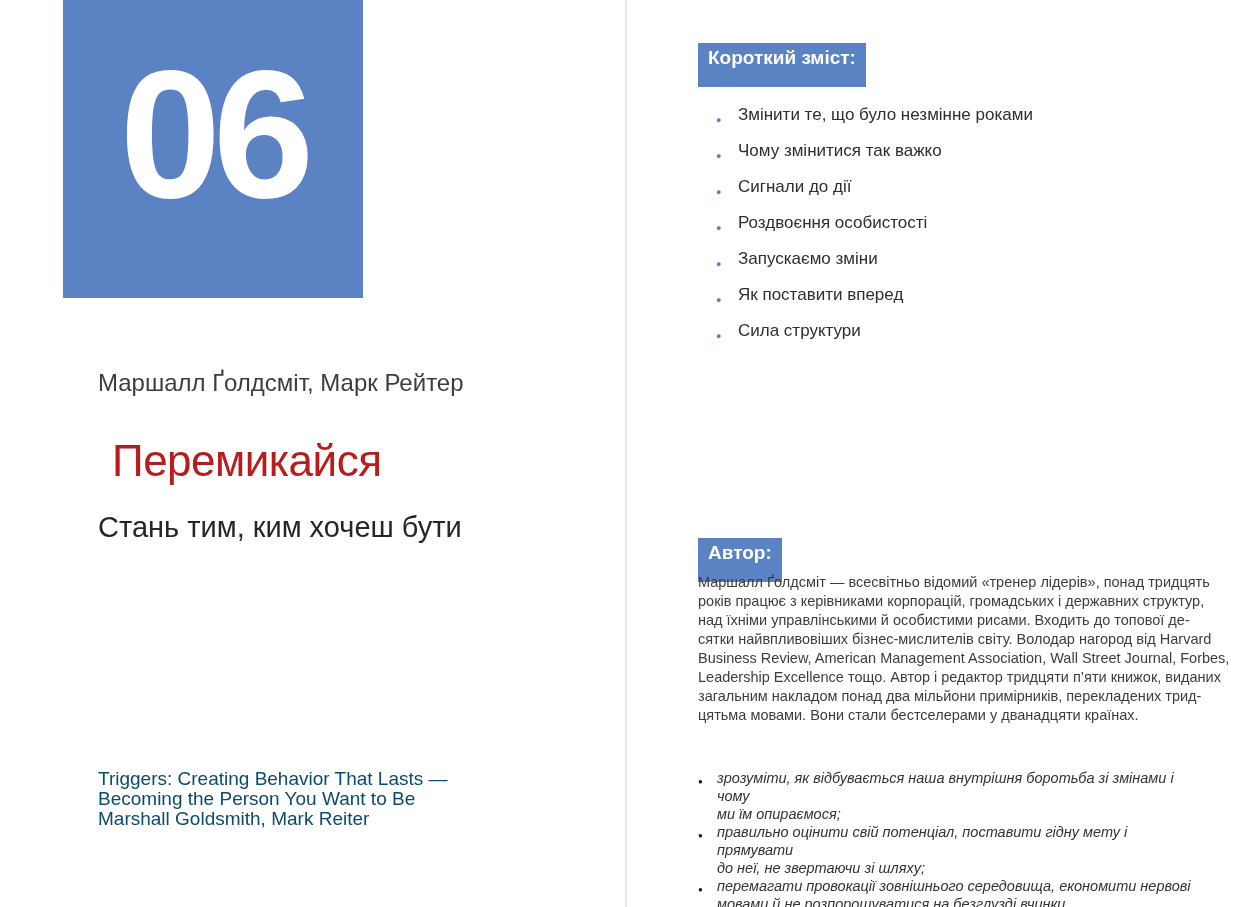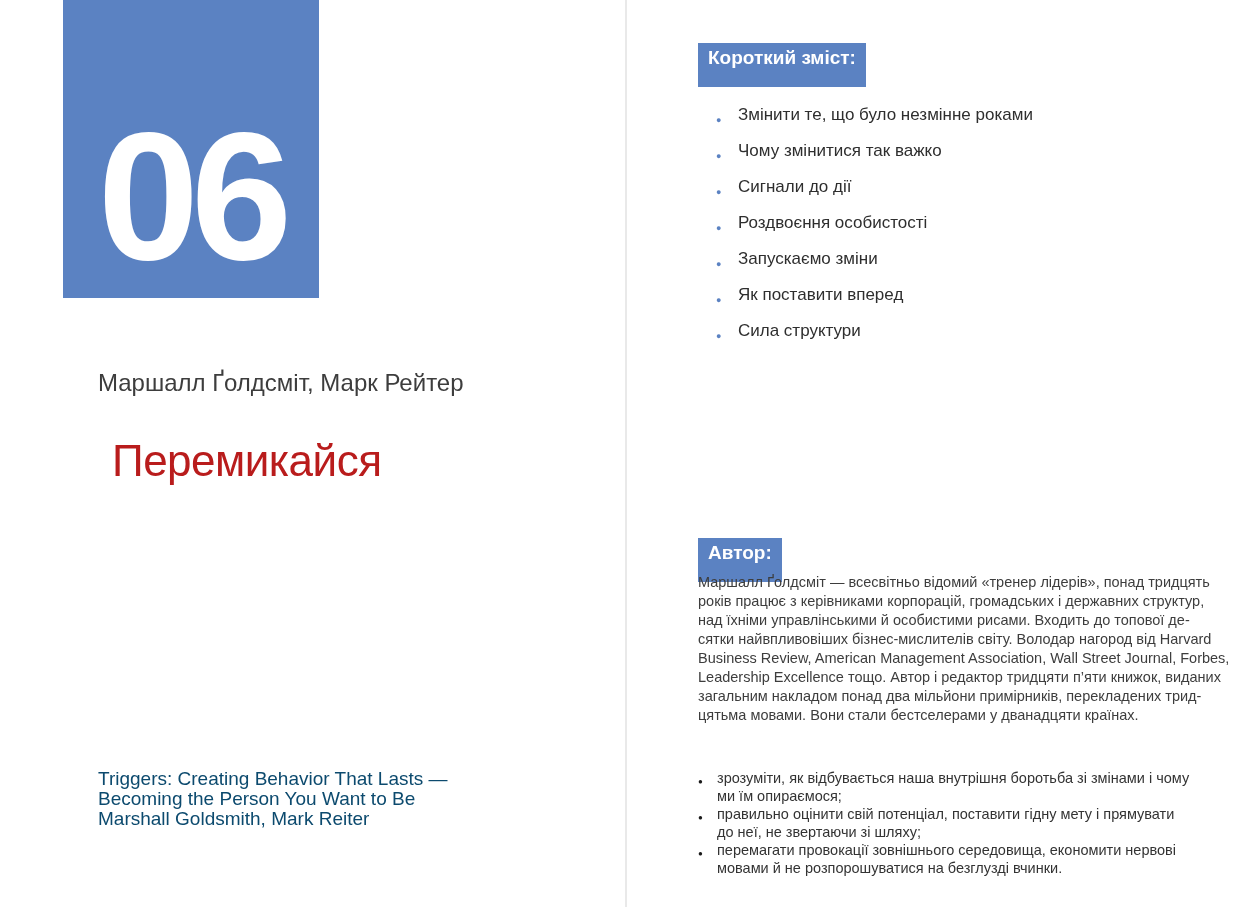--- a/index.html
+++ b/index.html
@@ -9,23 +9,23 @@
   *{box-sizing:border-box;}
   html,body{margin:0;padding:0;background:#ffffff;}
   body{font-family:"Liberation Sans","DejaVu Sans",sans-serif;}
   .page{position:relative;width:1247px;height:907px;background:#ffffff;overflow:hidden;}
 
   
   .divider{position:absolute;left:625px;top:0;width:2px;height:907px;background:var(--divider,#e9e9e9);}
 
   
   .chapter-box{
-    position:absolute;left:63px;top:0;width:256px;height:298px;
+    position:absolute;left:63px;top:0;width:300px;height:298px;
     background:var(--accent-blue,#5b82c2);
-    display:flex;justify-content:center;align-items:flex-end;
+    display:flex;justify-content:center;align-items:center;
     padding-bottom:28px;
   }
   .chapter-number{
     color:#ffffff;font-size:182px;font-weight:700;line-height:0.8;
     letter-spacing:-8px;
   }
   .authors{position:absolute;left:98px;top:369px;font-size:24px;color:#3d3d3d;}
   .book-title{position:absolute;left:96px;top:420px;margin:16px;font-size:44px;font-weight:400;color:#b91c1c;letter-spacing:-0.5px;}
   .book-subtitle{position:absolute;left:98px;top:511px;font-size:29px;color:#262626;}
   .original-ref{
@@ -57,39 +57,40 @@
   
   .author-text{
     position:absolute;left:698px;top:573px;width:545px;
     font-size:14.5px;line-height:19px;color:#3d3d3d;white-space:pre-line;
   }
 
   
   .read-list{position:absolute;left:697px;top:769px;margin:0;padding:0;list-style:none;width:510px;}
   .read-list li{
     position:relative;padding-left:20px;font-size:14.5px;line-height:18px;
-    color:#333333;white-space:pre-line;margin:0;
+    color:#333333;white-space:pre-line;margin:0;font-style:italic;
   }
   .read-list li::before{
     content:"●";position:absolute;left:1px;top:4px;font-size:8px;color:#1a1a1a;
   }
 </style>
 </head>
 <body>
 
 <div class="page">
 
   <div class="divider"></div>
 
   <div class="chapter-box">
     <span class="chapter-number">06</span>
   </div>
 
   <div class="authors">Маршалл Ґолдсміт, Марк Рейтер</div>
   <h1 class="book-title">Перемикайся</h1>
+  <div class="book-subtitle">Стань тим, ким хочеш бути</div>
   <div class="original-ref">Triggers: Creating Behavior That Lasts —
 Becoming the Person You Want to Be
 Marshall Goldsmith, Mark Reiter</div>
 
   <div class="badge badge-summary">Короткий зміст:</div>
   <ul class="summary-list">
     <li class="summary-item">Змінити те, що було незмінне роками</li>
     <li class="summary-item">Чому змінитися так важко</li>
     <li class="summary-item">Сигнали до дії</li>
     <li class="summary-item">Роздвоєння особистості</li>

